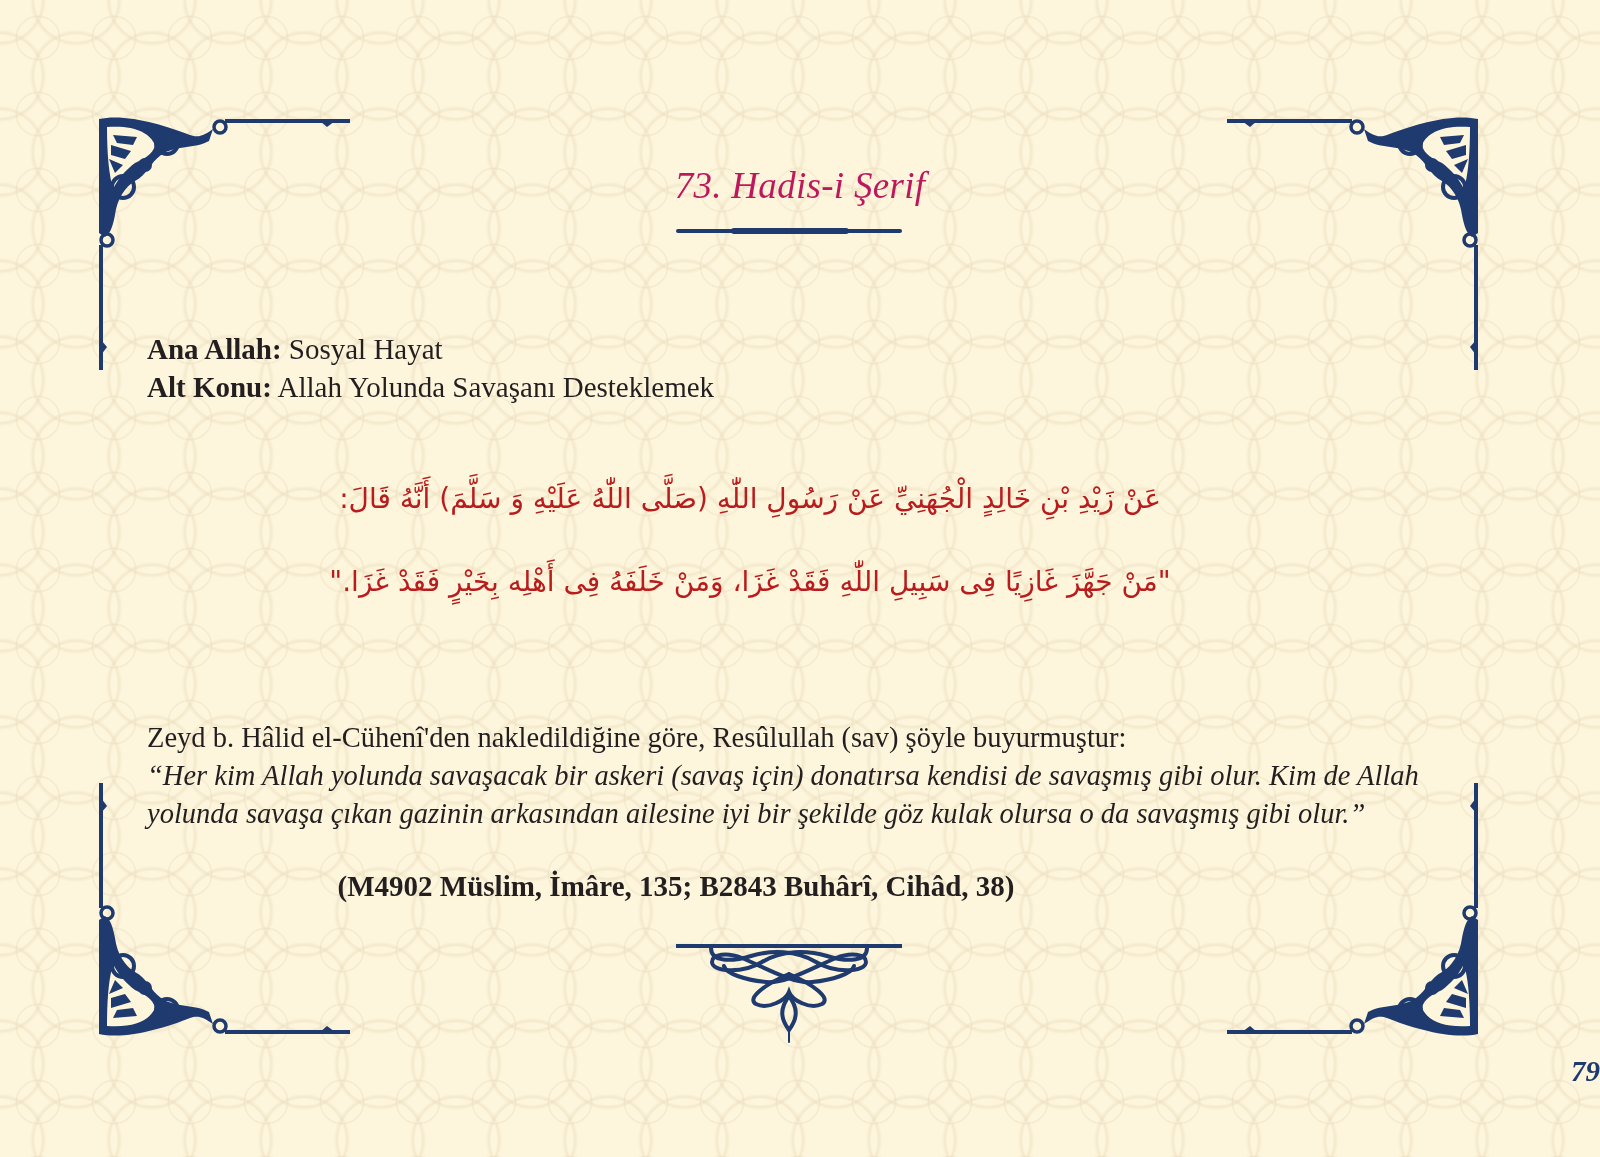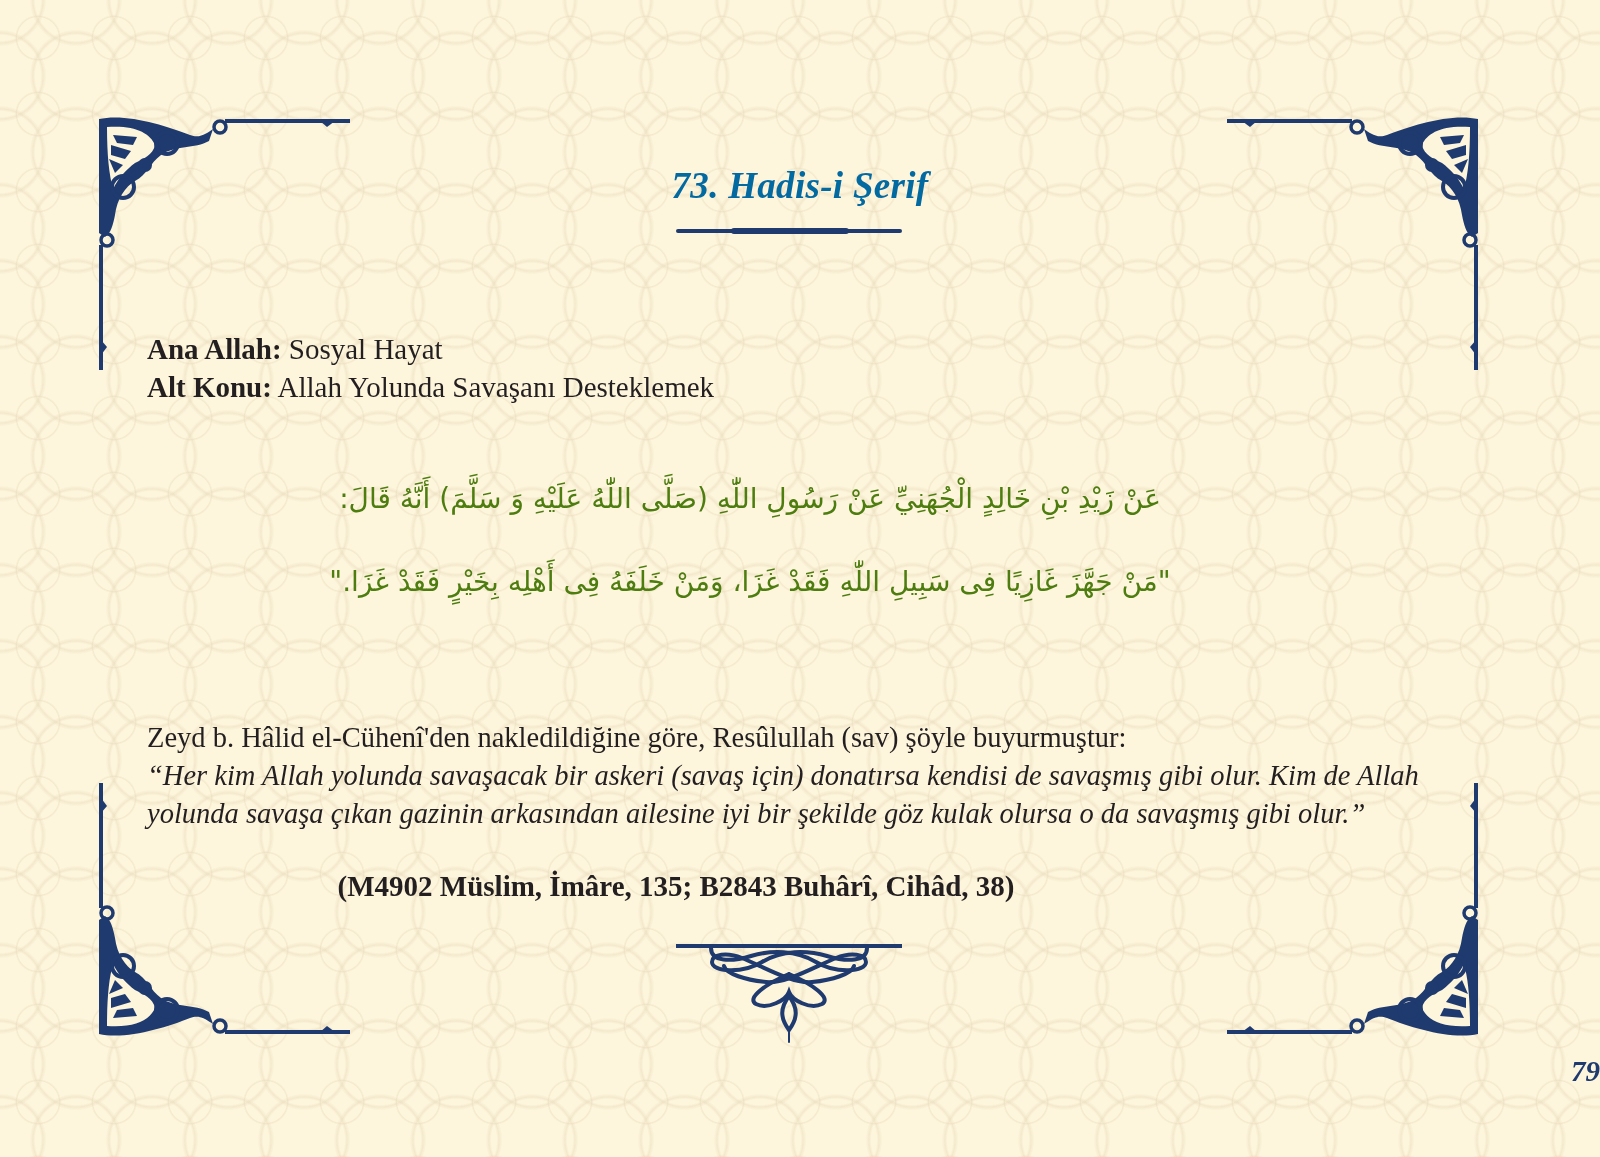--- a/index.html
+++ b/index.html
@@ -18,39 +18,39 @@
     }
     .corner { position: absolute; width: 260px; height: 260px; }
     .corner svg { width: 100%; height: 100%; display: block; }
     .corner.tl { left: 95px; top: 115px; }
     .corner.tr { left: 1222px; top: 115px; transform: scaleX(-1); }
     .corner.bl { left: 95px; top: 778px; transform: scaleY(-1); }
     .corner.br { left: 1222px; top: 778px; transform: scale(-1,-1); }
 
     .title {
       position: absolute; left: 0; width: 1600px; top: 164px;
-      text-align: center; font-style: italic; font-weight: bold;
-      font-size: 37px; color: #0369a1; letter-spacing: 0.3px;
+      text-align: center; font-style: italic; font-weight: normal;
+      font-size: 37px; color: #be185d; letter-spacing: 0.3px;
     }
     .title-rule {
       position: absolute; left: 676px; top: 229px; width: 226px; height: 4px;
       background: #1e3a6e; border-radius: 2px;
     }
     .title-rule::after {
       content: ""; position: absolute; left: 55px; top: -1px; width: 118px; height: 6px;
       background: #1e3a6e; border-radius: 3px;
     }
 
     .meta { position: absolute; left: 147px; top: 330px; font-size: 29px; line-height: 38px; }
     .meta .label { font-weight: bold; }
 
     .arabic {
       position: absolute; left: 300px; width: 900px; text-align: center;
       direction: rtl; font-family: "DejaVu Sans", sans-serif; font-size: 28px;
-      color: #4d7c0f;
+      color: #b91c1c;
     }
     .arabic.l1 { top: 482px; }
     .arabic.l2 { top: 565px; }
 
     .translation { position: absolute; left: 147px; top: 719px; width: 1300px; font-size: 28.5px; line-height: 38px; }
     .translation .quote { font-style: italic; }
 
     .source {
       position: absolute; left: 0; width: 1352px; top: 870px; text-align: center;
       font-weight: bold; font-size: 29px;

